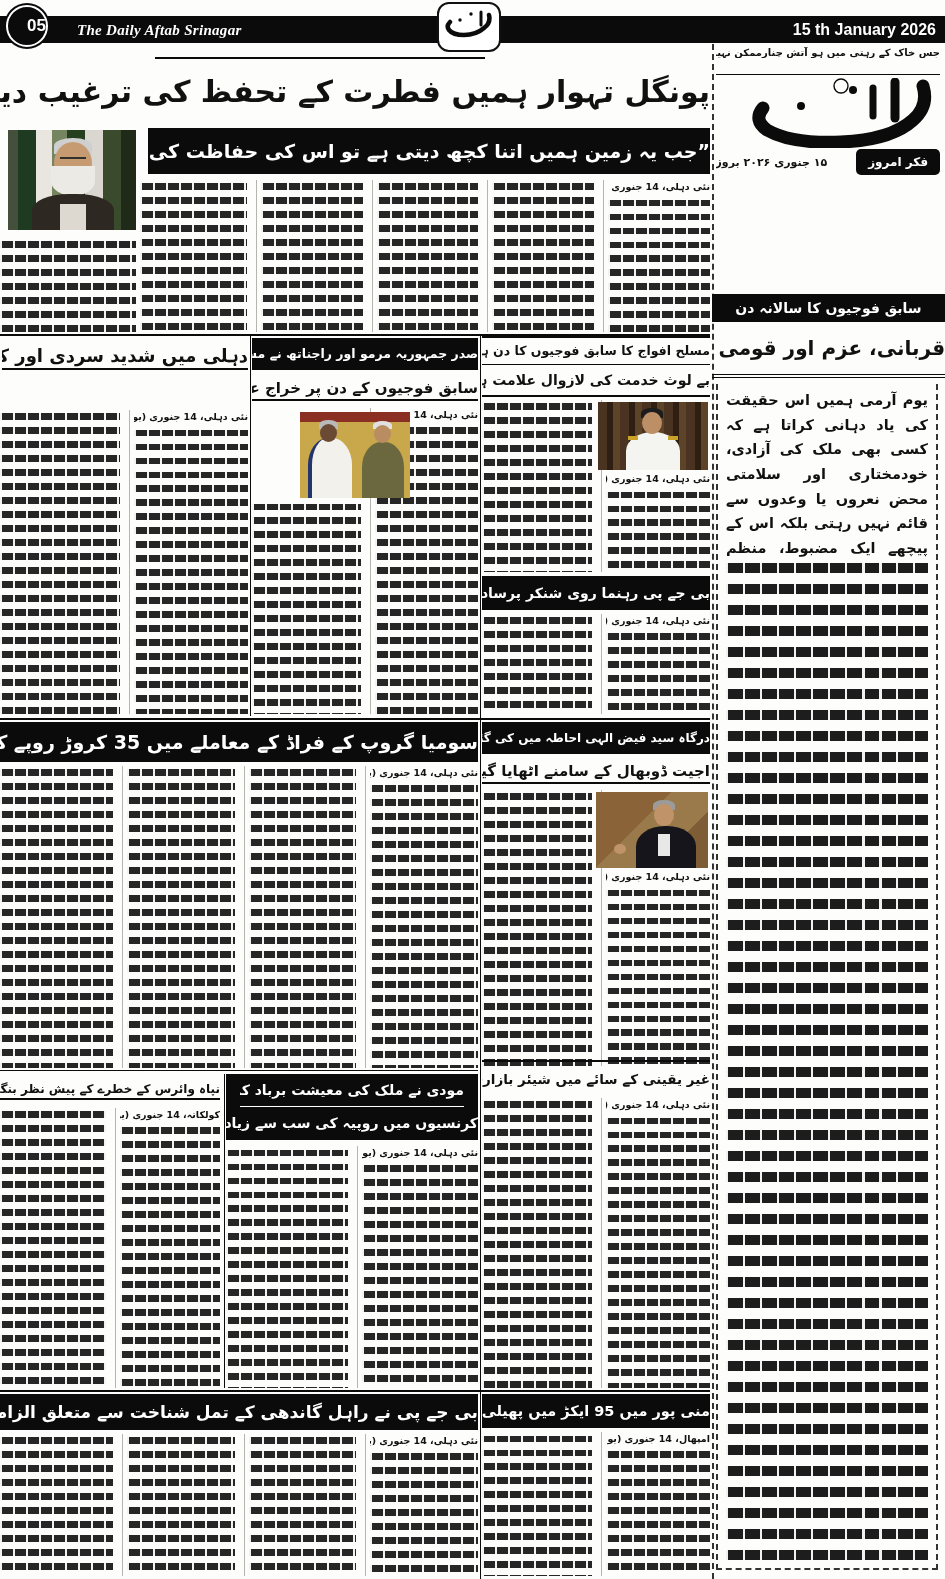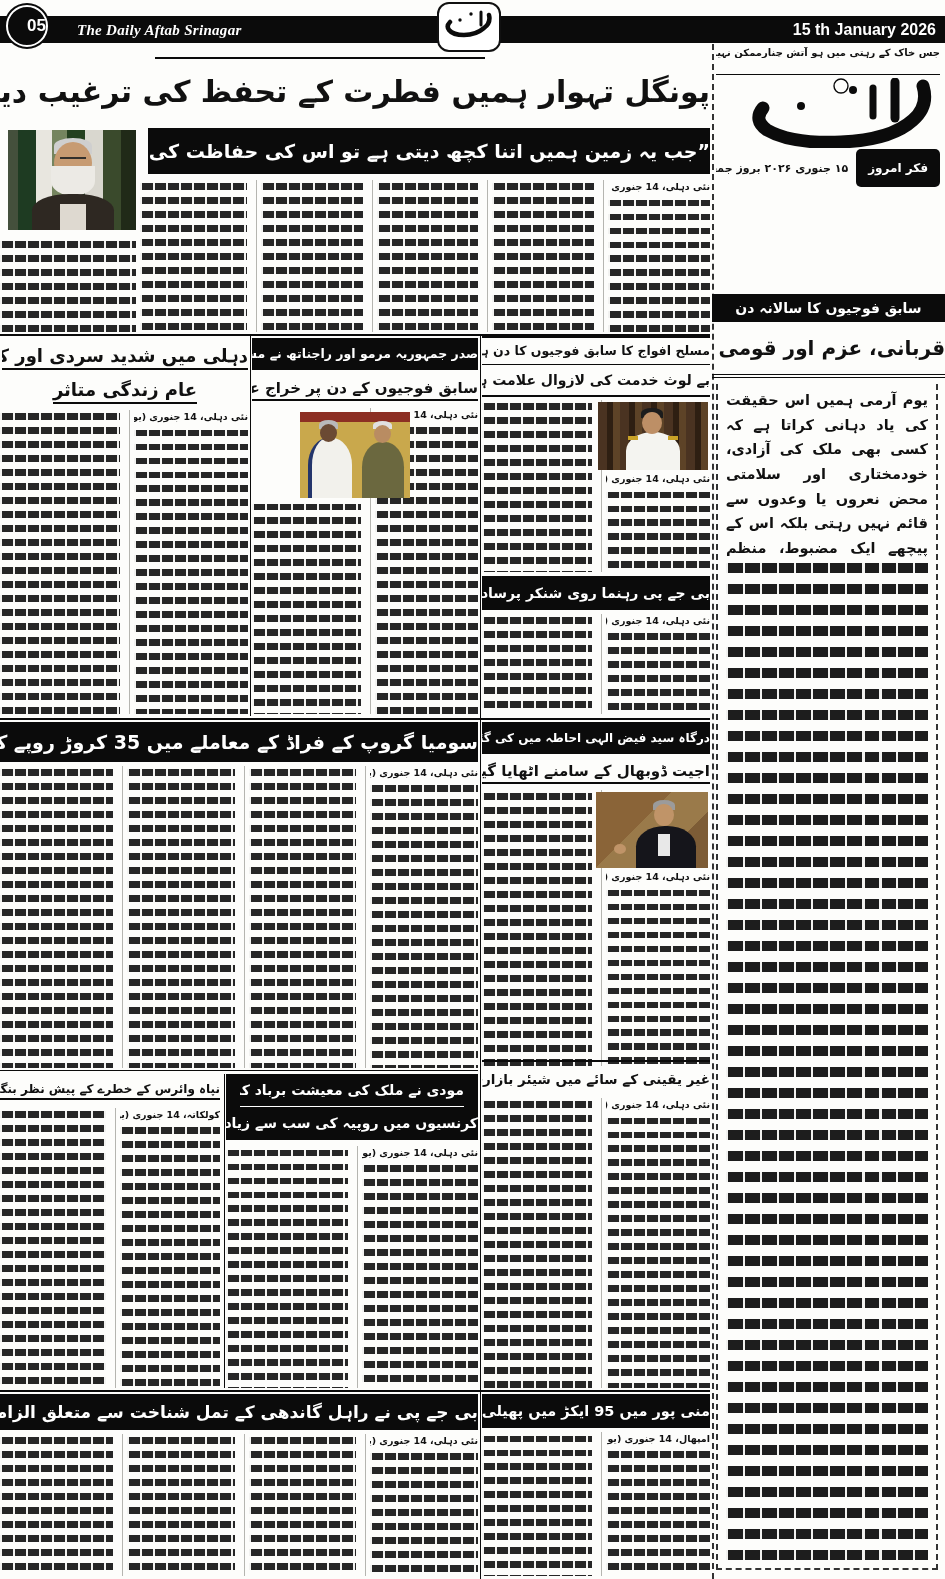--- a/index.html
+++ b/index.html
@@ -35,21 +35,21 @@
   .tx-big{flex:1;background-image:
       repeating-linear-gradient(90deg,rgba(253,253,251,.95) 0 2.5px,rgba(253,253,251,0) 2.5px 17px),
       repeating-linear-gradient(180deg,#fdfdfb 0 5px,#1d1d1d 5px 15px,#fdfdfb 15px 21px);}
   .dateline{direction:rtl;text-align:right;font-size:9.5px;line-height:1.5;
             white-space:nowrap;overflow:hidden;margin-bottom:2px;font-weight:bold;}
   
   .couplet{position:absolute;left:716px;top:47px;width:224px;display:flex;direction:rtl;
            justify-content:space-between;font-size:10px;font-weight:bold;white-space:nowrap;overflow:hidden;}
   .pillrow{position:absolute;left:716px;top:149px;width:224px;display:flex;direction:rtl;
            align-items:center;gap:8px;}
-  .pill{background:#0b0b0b;color:#fff;border-radius:5px;padding:12px 12px;font-size:12px;font-weight:bold;white-space:nowrap;}
+  .pill{background:#0b0b0b;color:#fff;border-radius:5px;padding:6px 12px;font-size:12px;font-weight:bold;white-space:nowrap;margin-left:21px;}
   .udate{font-size:11px;font-weight:bold;white-space:nowrap;overflow:hidden;direction:rtl;}
   .qbox{position:absolute;left:720px;top:178px;width:214px;height:110px;
         border:2px solid #0b0b0b;border-radius:16px;padding:3px;box-sizing:border-box;}
   .qbox-in{width:100%;height:100%;border:1px solid #0b0b0b;border-radius:11px;box-sizing:border-box;
         display:flex;flex-direction:column;align-items:center;justify-content:center;
         direction:rtl;text-align:center;font-size:12.5px;line-height:2;padding:4px;font-weight:bold;}
   
   .photo{position:absolute;overflow:hidden;background:#888;z-index:3;}
   .photo *{position:absolute;}
   
@@ -138,23 +138,20 @@
   </div>
   <div class="tx abs" style="left:0;top:238px;width:136px;height:94px;"></div>
 
   <div class="hr" style="left:0;top:334px;width:710px;height:2px;"></div>
   <div class="vr" style="left:250px;top:336px;height:380px;"></div>
   <div class="vr" style="left:480px;top:336px;height:1243px;"></div>
 
   <div class="uh abs" style="left:2px;top:342px;width:246px;height:30px;font-size:18px;line-height:28px;">
     <span class="ul">دہلی میں شدید سردی اور کہرے سے</span>
   </div>
-  <div class="uh abs" style="left:2px;top:376px;width:246px;height:30px;font-size:18px;line-height:28px;">
-    <span class="ul">عام زندگی متاثر</span>
-  </div>
   <div class="cols" style="left:0;top:410px;width:248px;height:304px;grid-template-columns:1fr 1fr;">
     <div class="col">
       <div class="dateline">نئی دہلی، 14 جنوری (یو این آئی)</div>
       <div class="tx"></div>
     </div>
     <div class="col">
         <div class="tx"></div>
       </div>
   </div>
 

